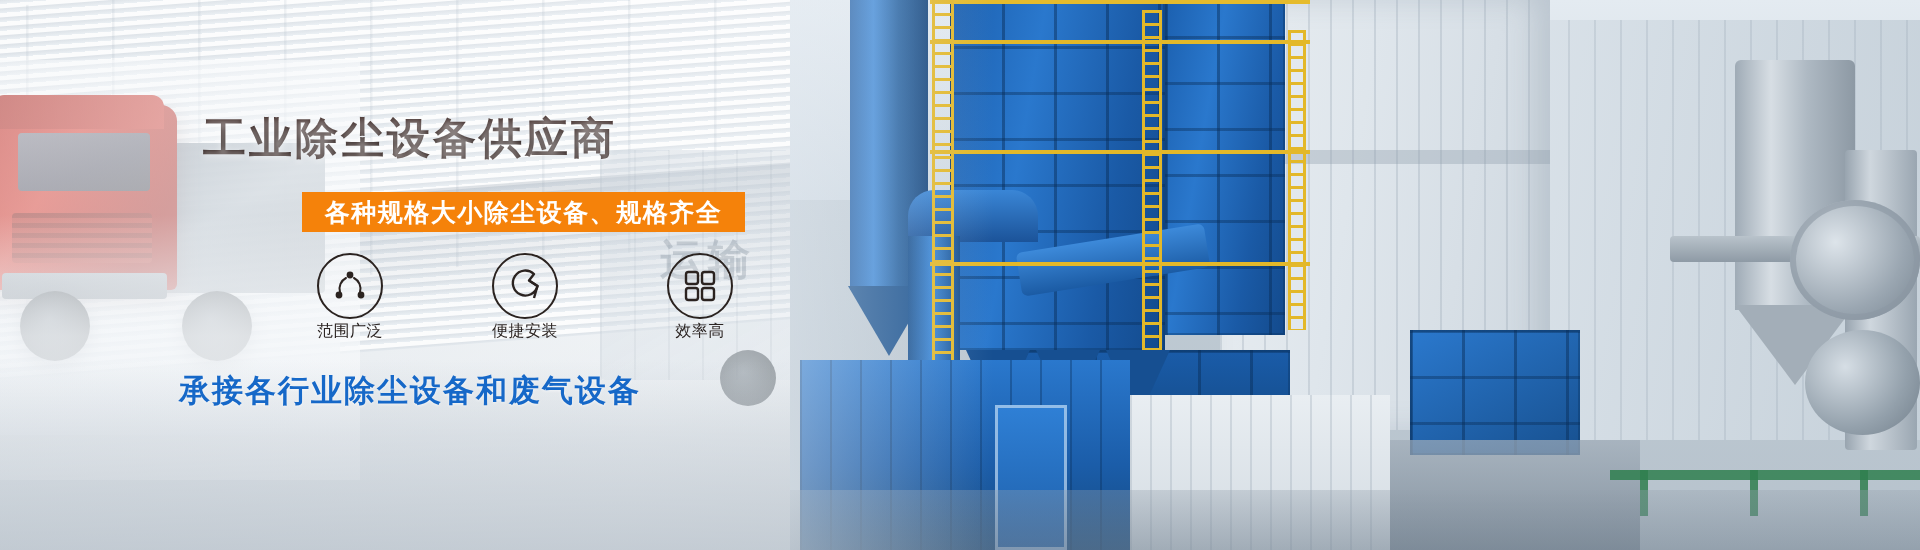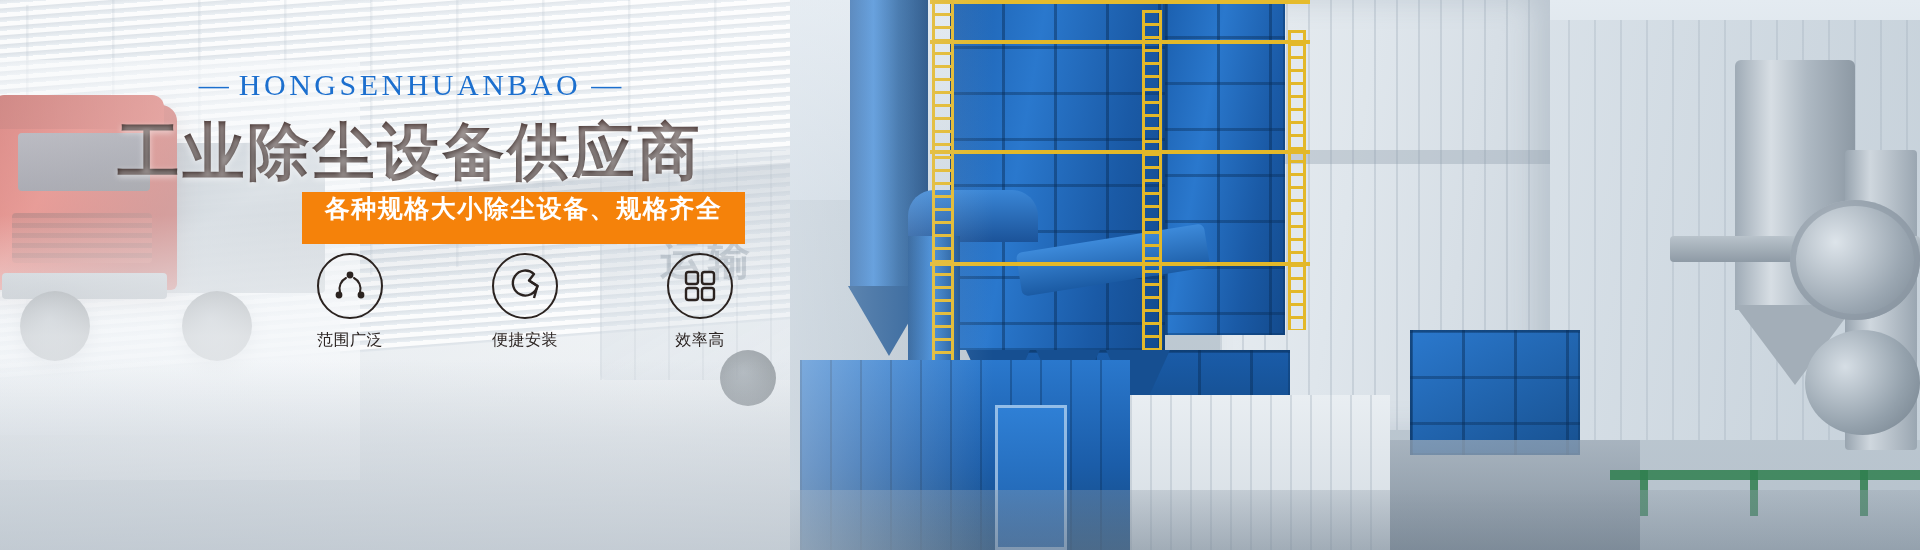--- a/index.html
+++ b/index.html
@@ -361,53 +361,53 @@
     font-family:"Liberation Serif", serif;
     font-size:30px; letter-spacing:3.5px;
     color:#1c6fce; font-weight:400;
     white-space:nowrap;
   }
   .eyebrow .dash { letter-spacing:0; padding:0 10px; }
 
   .headline {
     position:absolute; left:0; top:110px; width:820px;
     text-align:center;
-    font-size:62px; font-weight:700; letter-spacing:3px;
+    font-size:43px; font-weight:700; letter-spacing:3px;
     color:#3b2a28;
     background:linear-gradient(180deg,#4a3431 0%,#2f2220 55%,#3d2b28 100%);
     -webkit-background-clip:text; background-clip:text;
     -webkit-text-fill-color:transparent;
     text-shadow:0 2px 6px rgba(255,255,255,0.55);
     white-space:nowrap;
   }
 
   .subbar {
     position:absolute; left:302px; top:192px;
-    width:443px; height:52px;
+    width:443px; height:40px;
     background:#f5820a;
-    display:flex; justify-content:center;
+    display:flex; align-items:center; justify-content:center;
   }
   .subbar span {
     color:#ffffff; font-size:25px; font-weight:700; letter-spacing:1.5px;
     white-space:nowrap;
   }
 
   .features {
     position:absolute; left:300px; top:253px; width:450px;
     display:flex; justify-content:space-between;
   }
   .feature { width:100px; text-align:center; }
   .feature .circle {
     width:66px; height:66px; margin:0 auto;
     border:2px solid #2b2320; border-radius:50%;
     display:flex; align-items:center; justify-content:center;
     background:rgba(255,255,255,0.08);
   }
   .feature .flabel {
-    margin-top:11px; font-size:16px; color:#2c2523; font-weight:500;
+    margin-top:2px; font-size:16px; color:#2c2523; font-weight:500;
     letter-spacing:.5px; white-space:nowrap;
   }
 
   .footline {
     position:absolute; left:0; top:370px; width:820px;
     text-align:center;
     font-size:31px; font-weight:700; letter-spacing:2px;
     color:#1668c8;
     text-shadow:0 1px 3px rgba(255,255,255,0.6);
     white-space:nowrap;
@@ -512,23 +512,20 @@
     <div class="right-veil"></div>
   </div>
 
   <div class="swoosh-wrap">
     <div class="swoosh-soft"></div>
     <div class="swoosh"></div>
   </div>
 
   <div class="content">
 
-    <div class="eyebrow">
-      <span class="dash">—</span><span>HONGSENHUANBAO</span><span class="dash">—</span>
-    </div>
 
     <h1 class="headline">工业除尘设备供应商</h1>
 
     <div class="subbar">
       <span>各种规格大小除尘设备、规格齐全</span>
     </div>
 
     <div class="features">
 
       <div class="feature">
@@ -562,15 +559,16 @@
             <rect x="3" y="19" width="12" height="12" rx="2.5" fill="none" stroke="#2b2320" stroke-width="2.4"></rect>
             <rect x="19" y="19" width="12" height="12" rx="2.5" fill="none" stroke="#2b2320" stroke-width="2.4"></rect>
           </svg>
         </div>
         <div class="flabel">效率高</div>
       </div>
 
 
     </div>
 
+    <div class="footline">承接各行业除尘设备和废气设备</div>
 
   </div>
 </div>
 
 </body></html>

